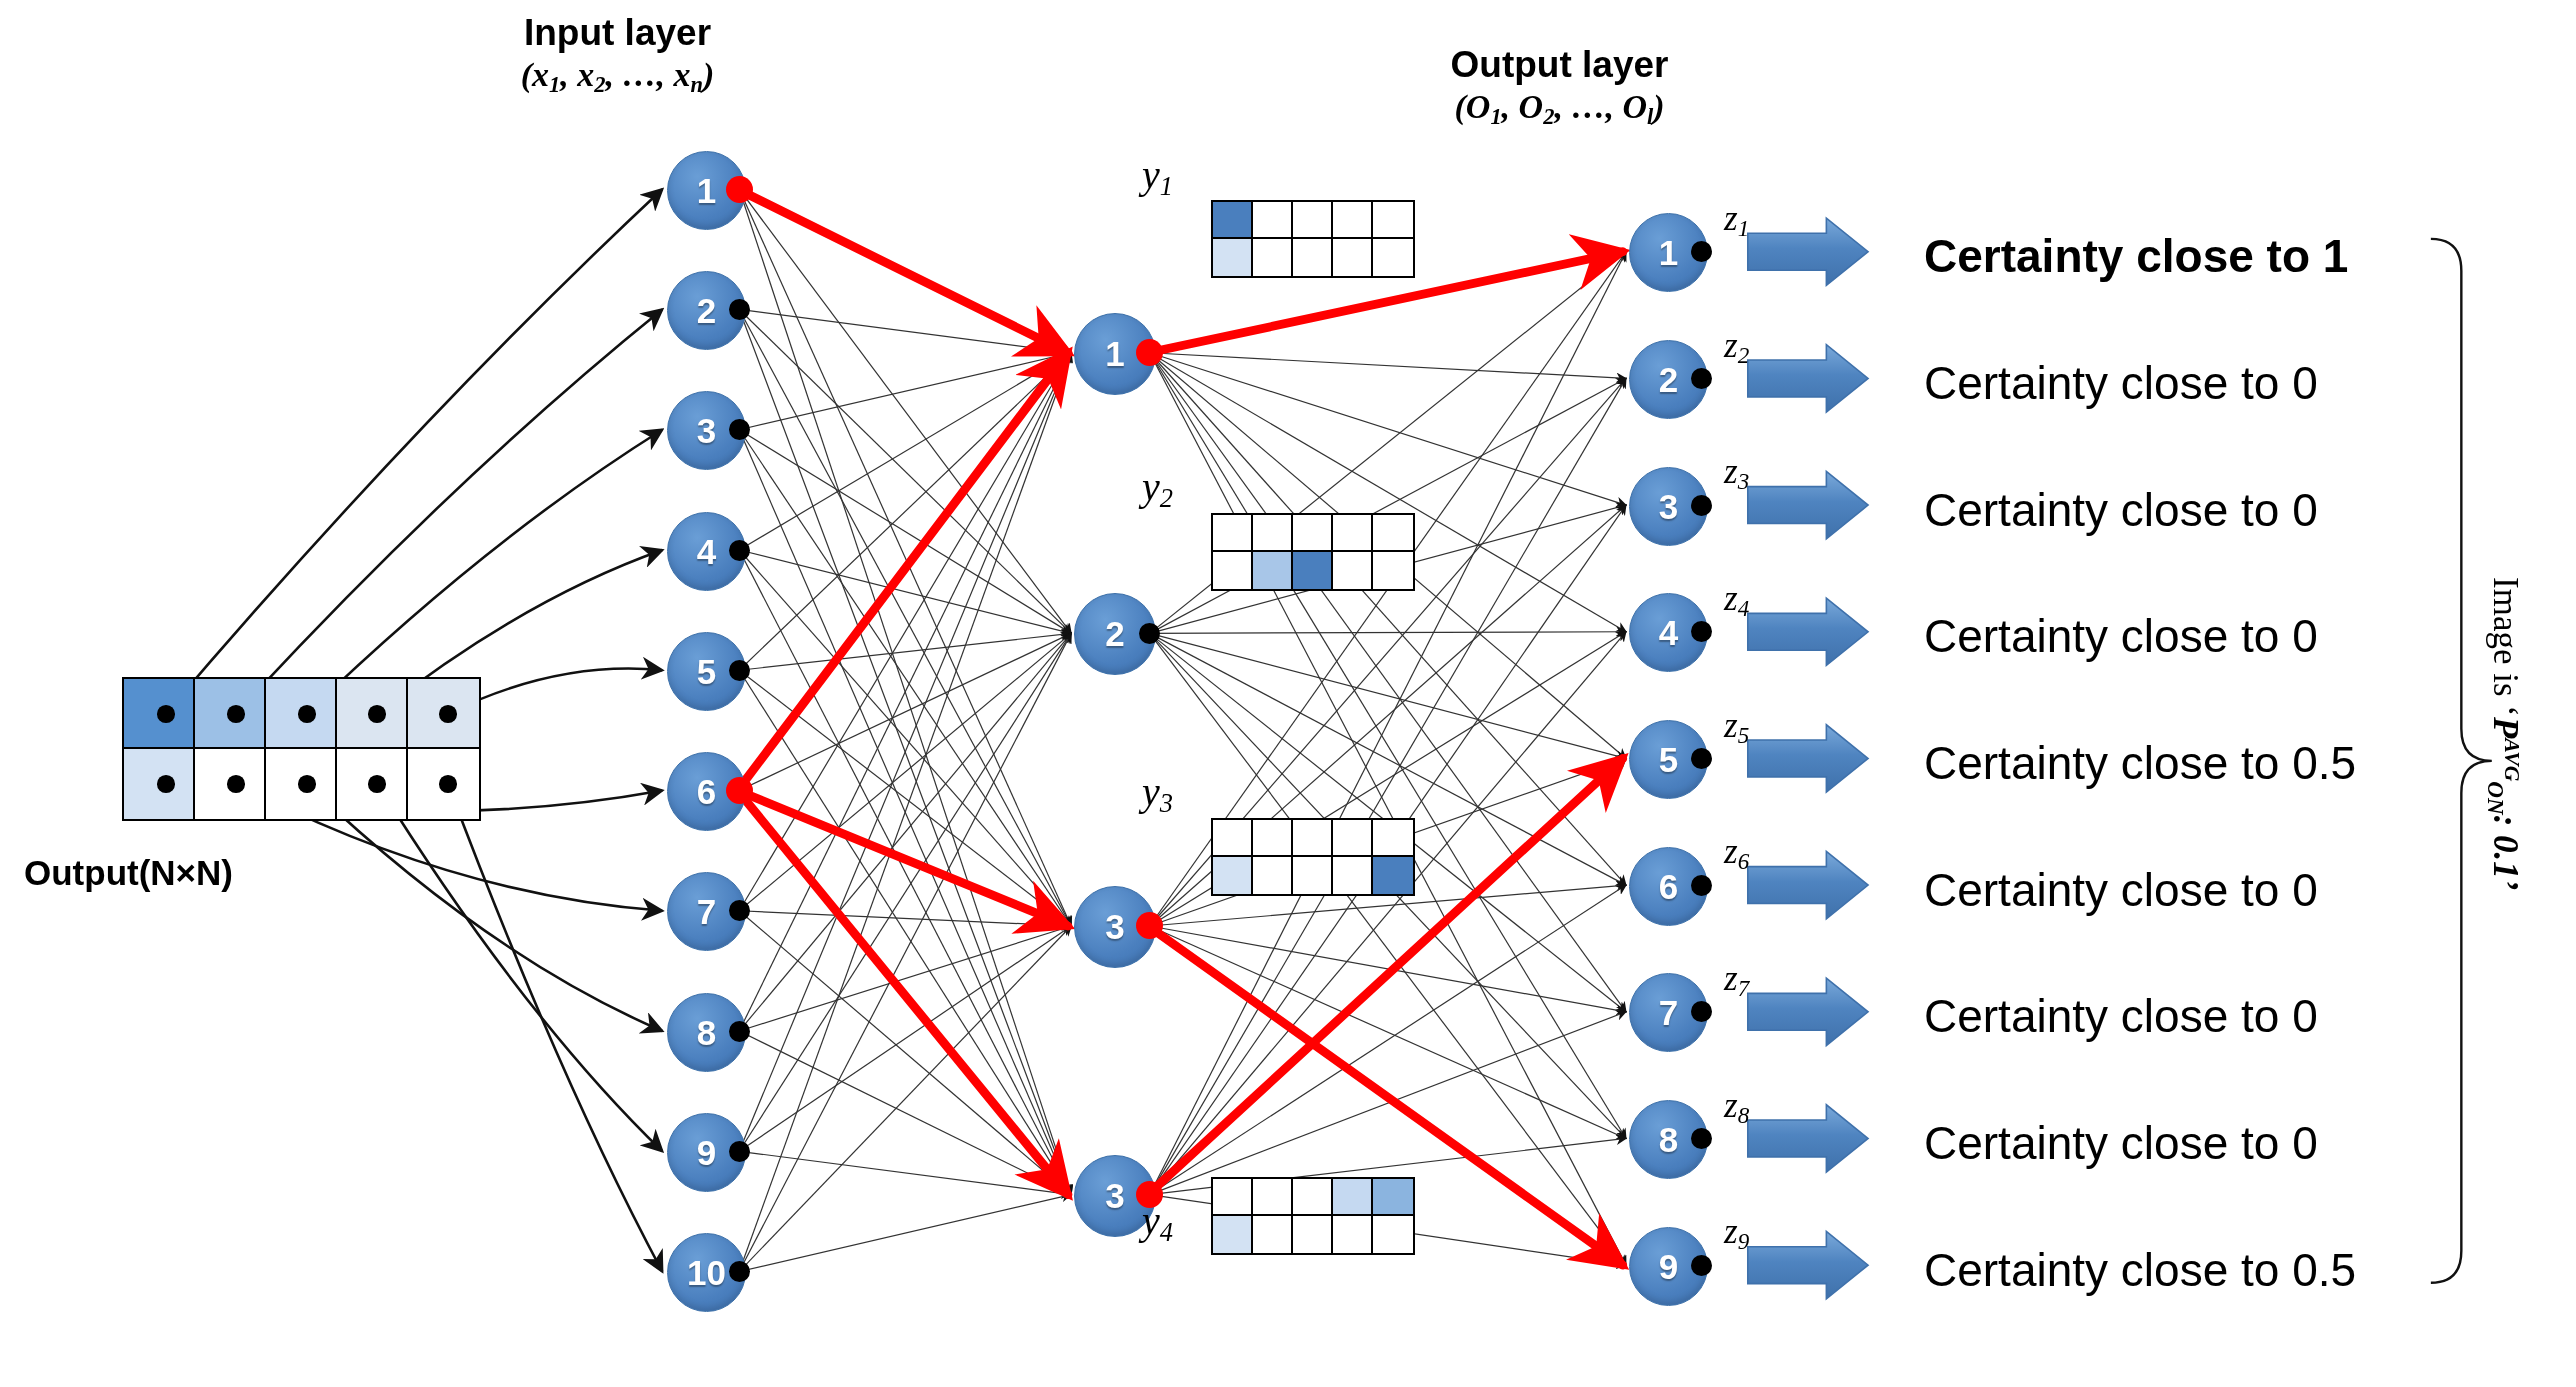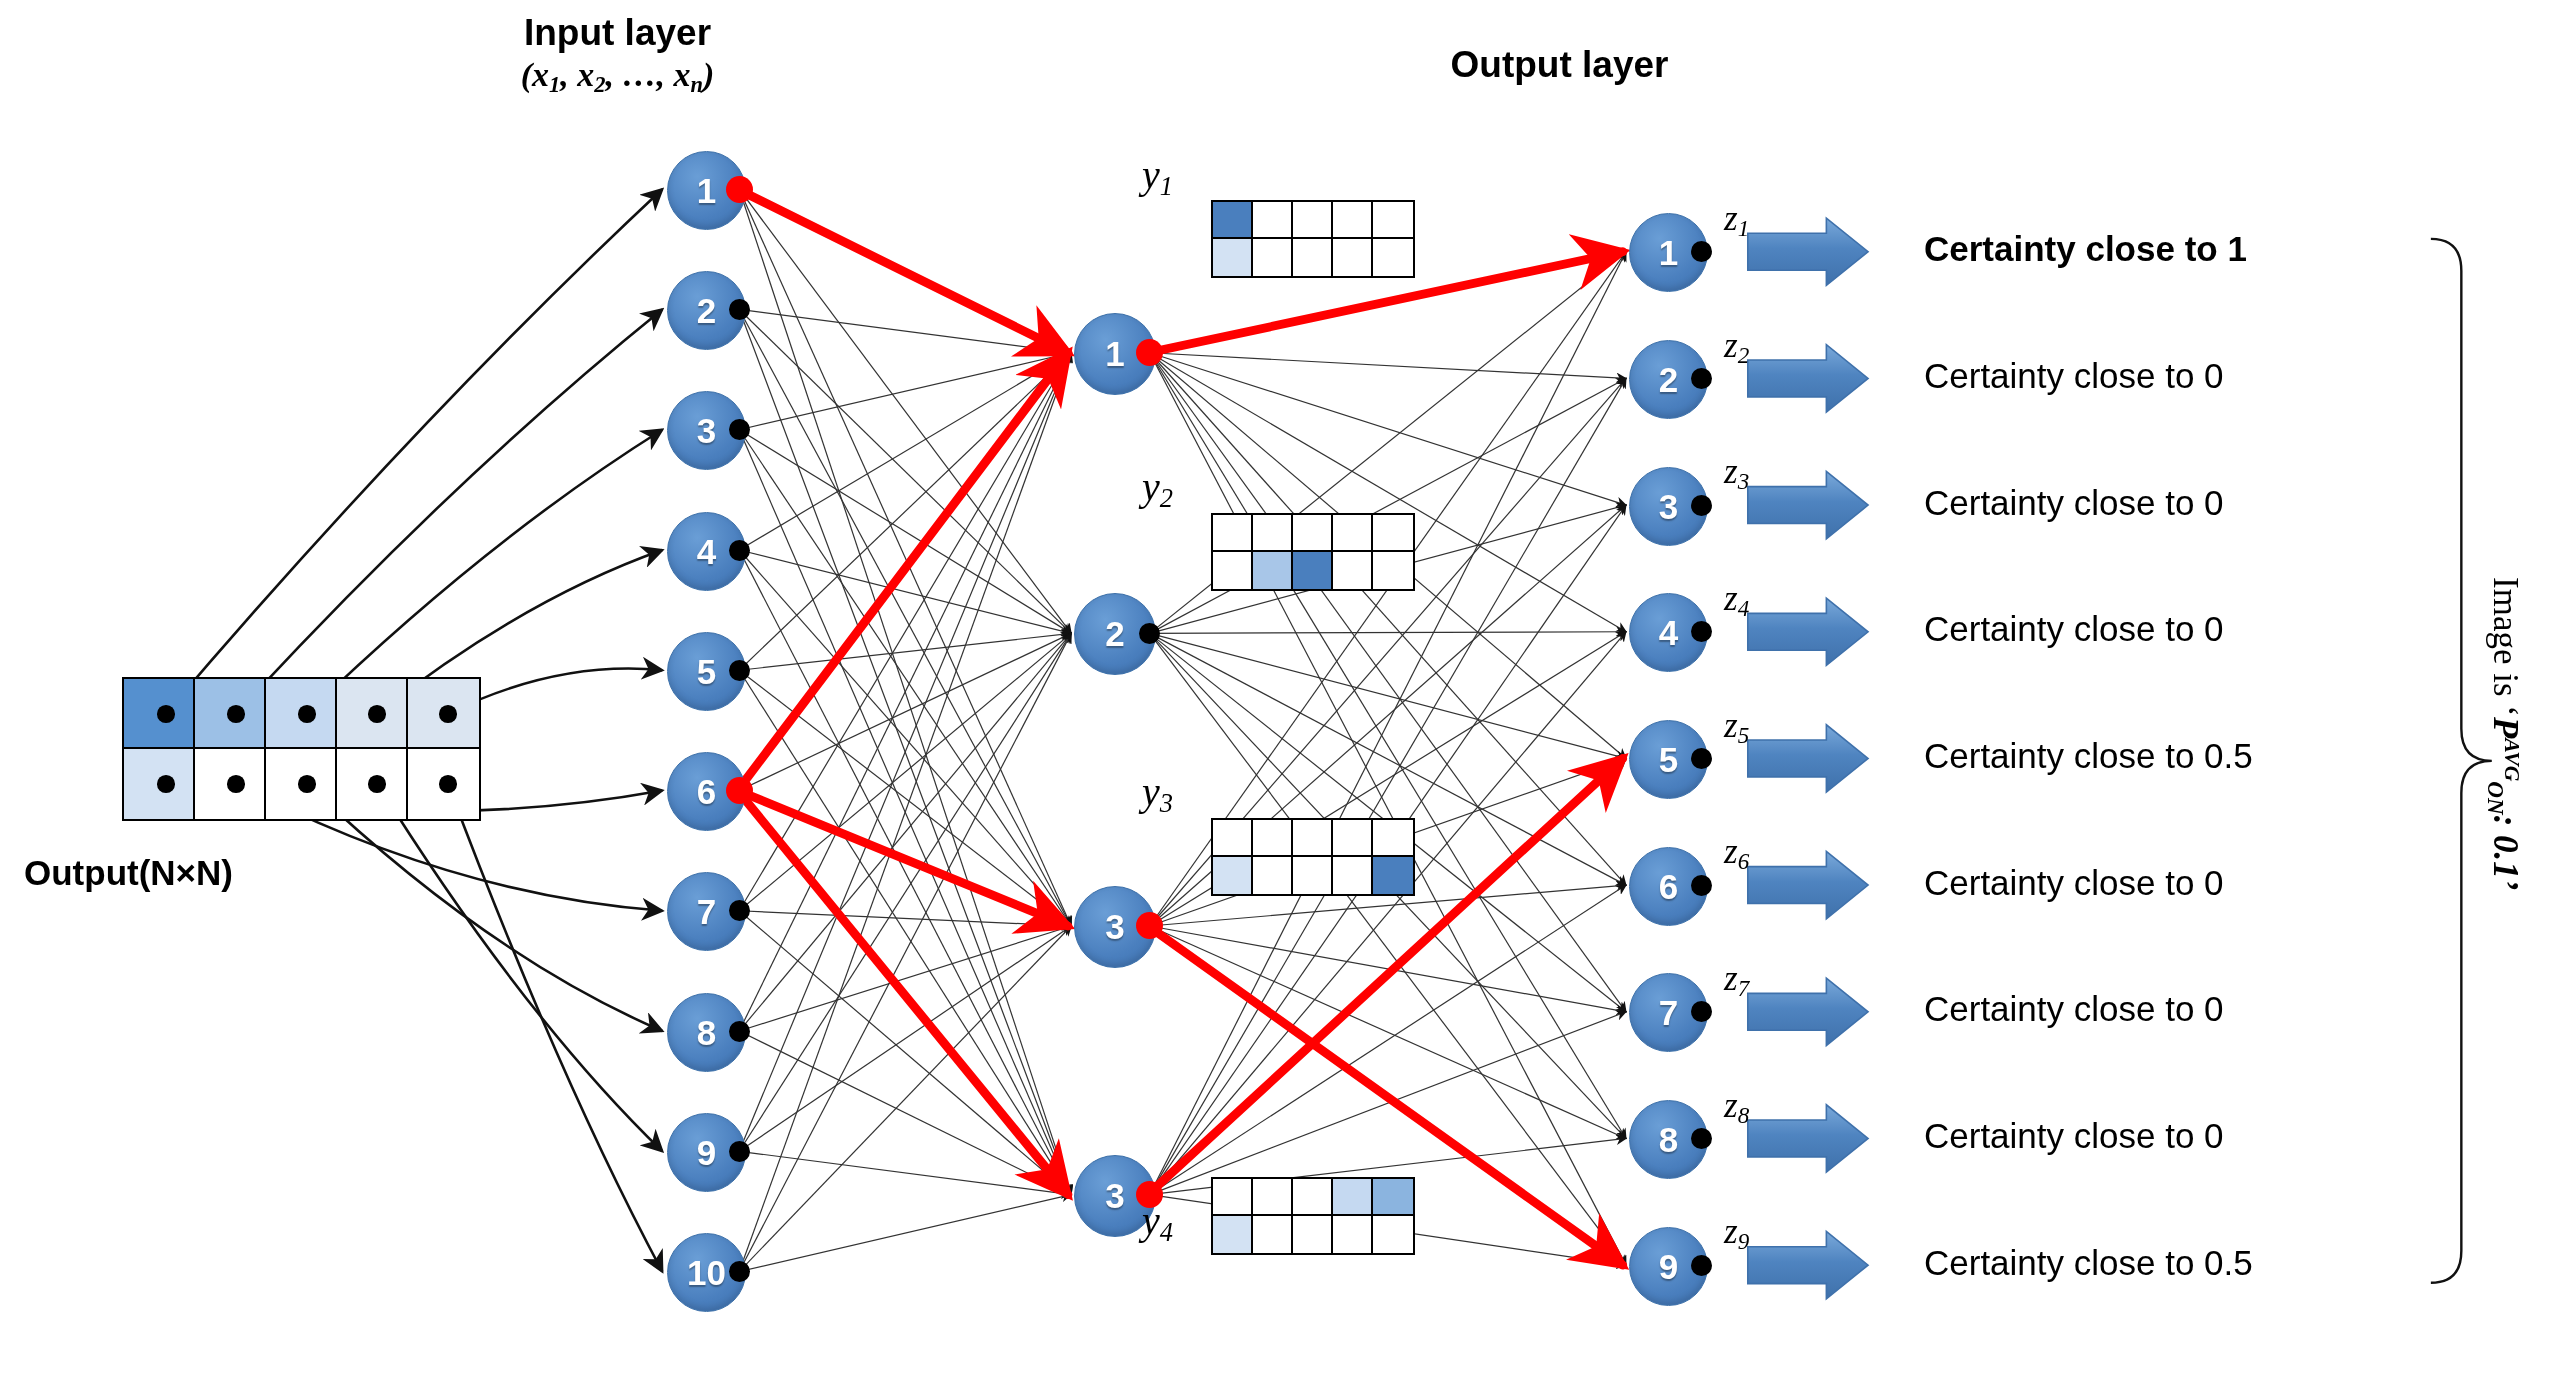--- a/index.html
+++ b/index.html
@@ -19,21 +19,21 @@
         display:flex;align-items:center;justify-content:center;
         color:#fff;font-weight:bold;font-size:35px;text-shadow:0 1.6px 1.6px rgba(0,0,0,.35);}
   .gridbox{position:absolute;display:grid;border:2.4px solid #000;background:#fff;}
   .gridbox .cell{border-right:2.4px solid #000;border-bottom:2.4px solid #000;background:#fff;}
   .gridbox .cell.lastcol{border-right:none;}
   .gridbox .cell.lastrow{border-bottom:none;}
   .ylab{position:absolute;font-family:"Liberation Serif",serif;font-style:italic;
         font-size:40px;white-space:nowrap;}
   .zlab{position:absolute;font-family:"Liberation Serif",serif;font-style:italic;
         font-size:35px;white-space:nowrap;}
-  .certain{position:absolute;font-size:35px;white-space:nowrap;}
+  .certain{position:absolute;font-size:46px;white-space:nowrap;}
   .certain.bold{font-weight:bold;}
   .imglabel{position:absolute;font-weight:bold;font-size:35px;line-height:45px;white-space:nowrap;}
   .imglabel .m{font-family:"Liberation Serif",serif;font-style:italic;font-weight:bold;}
   .vtext{position:absolute;transform-origin:0 0;transform:rotate(90deg);
          font-family:"Liberation Serif",serif;font-size:35px;white-space:nowrap;}
   .vtext .m{font-weight:bold;font-style:italic;}
   .dot{position:absolute;border-radius:50%;background:#000;}
   .dot.red{background:#ff0000;}
 </style>
 </head>
@@ -42,20 +42,21 @@
 <div id="stage">
 
   <div class="hdr" style="left:489px;top:11.2px;width:257px;">
     <div class="t1">Input layer</div>
     <div class="t2">(<i>x</i><sub>1</sub>, <i>x</i><sub>2</sub>, …, <i>x</i><sub>n</sub>)</div>
   </div>
 
 
   <div class="hdr" style="left:1411px;top:11.2px;width:297px;margin-top:32px;">
     <div class="t1">Output layer</div>
+    <div class="t2">(<i>O</i><sub>1</sub>, <i>O</i><sub>2</sub>, …, <i>O</i><sub>l</sub>)</div>
   </div>
 
   <svg class="layer" viewBox="0 0 3213 1730" width="2576" height="1387">
     <defs>
       <marker id="ah" markerWidth="9" markerHeight="9" refX="8" refY="4.5" orient="auto">
         <path d="M0,0 L9,4.5 L0,9 L2.6,4.5 Z" fill="#111"></path>
       </marker>
       <marker id="ahr" markerWidth="6.5" markerHeight="6.5" refX="5.6" refY="3.25" orient="auto">
         <path d="M0,0 L6.5,3.25 L0,6.5 L1.9,3.25 Z" fill="#ff0000"></path>
       </marker>

